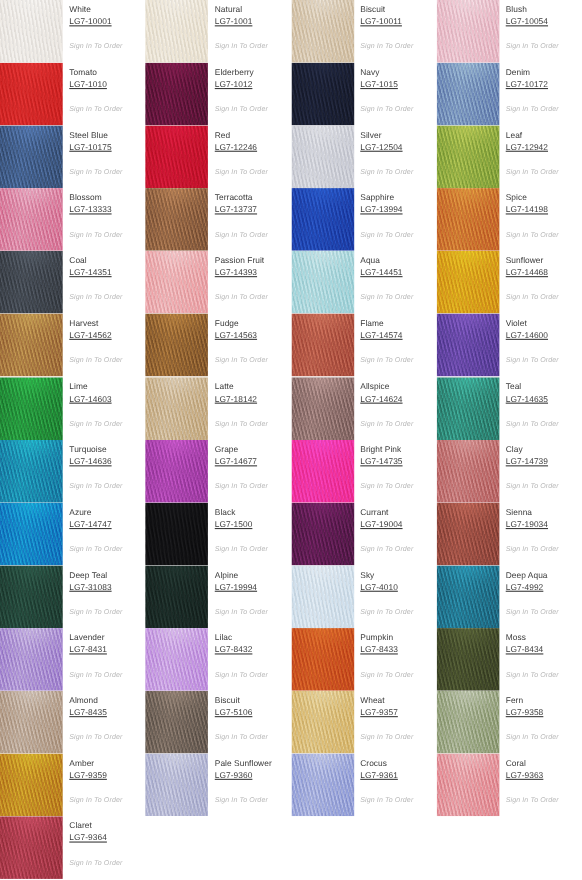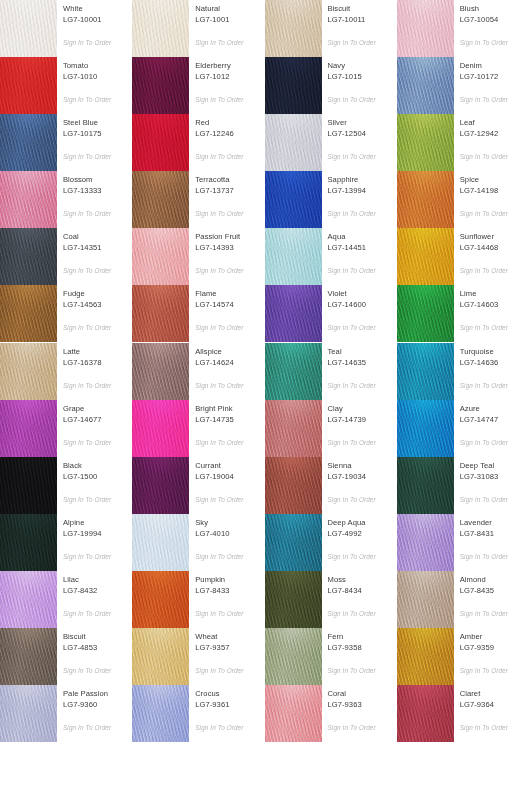--- a/index.html
+++ b/index.html
@@ -93,20 +93,21 @@
   }
 
   .swatch-code {
     font-size: 7.6px;
     line-height: 10px;
     color: #3b3b3b;
     font-weight: 400;
     letter-spacing: 0.05px;
     margin-top: 1px;
     white-space: nowrap;
+    text-decoration: underline;
   }
 
   .swatch-action {
     font-size: 6.4px;
     line-height: 9px;
     color: #b7b7b7;
     font-style: italic;
     letter-spacing: 0.1px;
     margin-top: 13px;
     white-space: nowrap;
@@ -332,20 +333,31 @@
         <div class="tex"></div>
         <div class="tex2"></div>
       </div>
       <div class="swatch-info">
         <div class="swatch-name">Sunflower</div>
         <div class="swatch-code">LG7-14468</div>
         <div class="swatch-action">Sign In To Order</div>
       </div>
     </div>
     <div class="swatch-card">
+      <div class="swatch-chip" style="background-color: rgb(165, 114, 59);">
+        <div class="tex"></div>
+        <div class="tex2"></div>
+      </div>
+      <div class="swatch-info">
+        <div class="swatch-name">Harvest</div>
+        <div class="swatch-code">LG7-14562</div>
+        <div class="swatch-action">Sign In To Order</div>
+      </div>
+    </div>
+    <div class="swatch-card">
       <div class="swatch-chip" style="background-color: rgb(139, 92, 44);">
         <div class="tex"></div>
         <div class="tex2"></div>
       </div>
       <div class="swatch-info">
         <div class="swatch-name">Fudge</div>
         <div class="swatch-code">LG7-14563</div>
         <div class="swatch-action">Sign In To Order</div>
       </div>
     </div>
@@ -382,21 +394,21 @@
         <div class="swatch-action">Sign In To Order</div>
       </div>
     </div>
     <div class="swatch-card">
       <div class="swatch-chip" style="background-color: rgb(203, 177, 137);">
         <div class="tex"></div>
         <div class="tex2"></div>
       </div>
       <div class="swatch-info">
         <div class="swatch-name">Latte</div>
-        <div class="swatch-code">LG7-16378</div>
+        <div class="swatch-code">LG7-18142</div>
         <div class="swatch-action">Sign In To Order</div>
       </div>
     </div>
     <div class="swatch-card">
       <div class="swatch-chip" style="background-color: rgb(138, 107, 104);">
         <div class="tex"></div>
         <div class="tex2"></div>
       </div>
       <div class="swatch-info">
         <div class="swatch-name">Allspice</div>
@@ -602,21 +614,21 @@
         <div class="swatch-action">Sign In To Order</div>
       </div>
     </div>
     <div class="swatch-card">
       <div class="swatch-chip" style="background-color: rgb(107, 94, 84);">
         <div class="tex"></div>
         <div class="tex2"></div>
       </div>
       <div class="swatch-info">
         <div class="swatch-name">Biscuit</div>
-        <div class="swatch-code">LG7-4853</div>
+        <div class="swatch-code">LG7-5106</div>
         <div class="swatch-action">Sign In To Order</div>
       </div>
     </div>
     <div class="swatch-card">
       <div class="swatch-chip" style="background-color: rgb(220, 188, 115);">
         <div class="tex"></div>
         <div class="tex2"></div>
       </div>
       <div class="swatch-info">
         <div class="swatch-name">Wheat</div>
@@ -645,21 +657,21 @@
         <div class="swatch-code">LG7-9359</div>
         <div class="swatch-action">Sign In To Order</div>
       </div>
     </div>
     <div class="swatch-card">
       <div class="swatch-chip" style="background-color: rgb(179, 182, 214);">
         <div class="tex"></div>
         <div class="tex2"></div>
       </div>
       <div class="swatch-info">
-        <div class="swatch-name">Pale Passion</div>
+        <div class="swatch-name">Pale Sunflower</div>
         <div class="swatch-code">LG7-9360</div>
         <div class="swatch-action">Sign In To Order</div>
       </div>
     </div>
     <div class="swatch-card">
       <div class="swatch-chip" style="background-color: rgb(155, 166, 221);">
         <div class="tex"></div>
         <div class="tex2"></div>
       </div>
       <div class="swatch-info">

